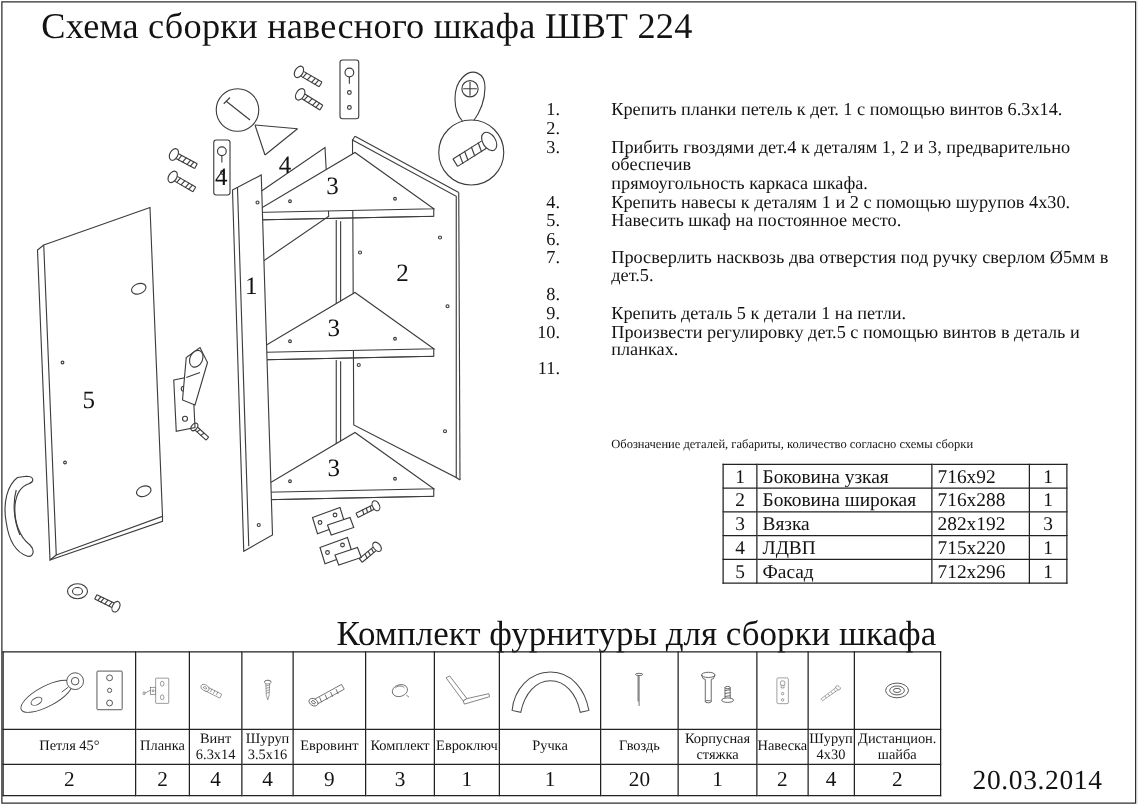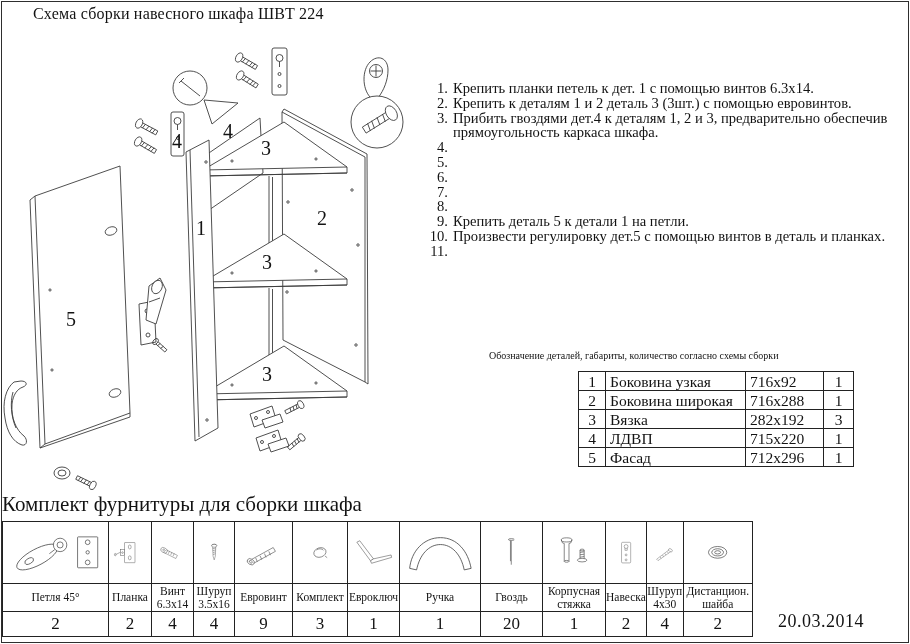--- a/index.html
+++ b/index.html
@@ -1,43 +1,43 @@
 <!DOCTYPE html>
 <html><head>
 <meta charset="utf-8">
 <style>
   html,body{margin:0;padding:0;background:#e8e8e8;}
   .page{position:relative;width:910px;height:644px;background:#ffffff;
         font-family:"Liberation Serif",serif;color:#131313;overflow:hidden;margin:0 auto;}
   .frame{position:absolute;inset:1px;border:1px solid #2e2e2e;pointer-events:none;}
-  .title{position:absolute;left:33px;top:5px;font-size:16px;letter-spacing:.2px;}
+  .title{position:absolute;left:33px;top:5px;font-size:29px;letter-spacing:.2px;}
   .diagram{position:absolute;left:0;top:40px;width:430px;height:460px;}
   .diagram *{vector-effect:non-scaling-stroke;}
   .diagram path,.diagram polygon,.diagram rect,.diagram line,.diagram circle,.diagram ellipse,.diagram polyline
     {stroke:#3c3c3c;stroke-width:0.9;fill:none;}
   .diagram .solid{fill:#ffffff;}
   .diagram text{font-family:"Liberation Serif",serif;font-size:20px;fill:#131313;stroke:none;text-anchor:middle;}
   .instructions{position:absolute;left:421px;top:81px;width:488px;font-size:14.6px;line-height:14.8px;}
   .instr{display:flex;}
   .instr-num{width:27px;text-align:right;flex:none;padding-right:5px;}
-  .instr-text{white-space:pre-wrap;}
+  .instr-text{white-space:pre-wrap;margin-left:36px;}
   .parts-caption{position:absolute;left:489px;top:350px;font-size:10px;}
   .parts-table{position:absolute;left:578px;top:371px;border-collapse:collapse;font-size:15.5px;table-layout:fixed;}
   .parts-table td{border:1px solid #222;height:18px;padding:0 4px;line-height:17px;overflow:hidden;}
   .parts-table td.c{text-align:center;padding:0;}
-  .kit-title{position:absolute;left:2px;top:492px;width:747px;text-align:left;font-size:21px;}
+  .kit-title{position:absolute;left:2px;top:492px;width:747px;text-align:right;font-size:28px;}
   .kit-table{position:absolute;left:2px;top:521px;border-collapse:collapse;table-layout:fixed;}
   .kit-table td{border:1px solid #222;text-align:center;vertical-align:middle;padding:0;overflow:hidden;}
   .icon-row td{height:61px;}
   .icon-row svg{width:96%;height:56px;display:block;margin:0 auto;}
   .icon-row svg *{stroke:#4a4a4a;stroke-width:1.1;fill:none;}
   .icon-row svg .solid{fill:#fff;}
   .label-row td{height:27px;font-size:11.5px;line-height:1.12;white-space:pre-line;font-family:"Liberation Serif",serif;}
   .qty-row td{height:24px;font-size:17px;}
-  .date{position:absolute;left:778px;top:611px;font-size:18px;letter-spacing:.5px;}
+  .date{position:absolute;left:778px;top:611px;font-size:22px;letter-spacing:.5px;}
 </style>
 </head>
 <body>
 
 <div class="page">
   <div class="frame"></div>
 
   <div class="title">Схема сборки навесного шкафа ШВТ 224</div>
 
   <svg class="diagram" viewBox="0 0 430 460">
@@ -266,38 +266,40 @@
     <text x="71" y="286">5</text>
   </svg>
 
   <div class="instructions">
     <div class="instr">
         <span class="instr-num">1.</span>
         <span class="instr-text">Крепить планки петель к дет. 1 с помощью винтов 6.3x14.</span>
       </div>
     <div class="instr">
         <span class="instr-num">2.</span>
-        <span class="instr-text">Крепить к деталям 1 и 2 деталь 3 (3шт.) с помощью евровинтов.</span>
       </div>
     <div class="instr">
         <span class="instr-num">3.</span>
         <span class="instr-text">Прибить гвоздями дет.4 к деталям 1, 2 и 3, предварительно обеспечив
 прямоугольность каркаса шкафа.</span>
       </div>
     <div class="instr">
         <span class="instr-num">4.</span>
+        <span class="instr-text">Крепить навесы к деталям 1 и 2 с помощью шурупов 4x30.</span>
       </div>
     <div class="instr">
         <span class="instr-num">5.</span>
+        <span class="instr-text">Навесить шкаф на постоянное место.</span>
       </div>
     <div class="instr">
         <span class="instr-num">6.</span>
       </div>
     <div class="instr">
         <span class="instr-num">7.</span>
+        <span class="instr-text">Просверлить насквозь два отверстия под ручку сверлом Ø5мм в дет.5.</span>
       </div>
     <div class="instr">
         <span class="instr-num">8.</span>
       </div>
     <div class="instr">
         <span class="instr-num">9.</span>
         <span class="instr-text">Крепить деталь 5 к детали 1 на петли.</span>
       </div>
     <div class="instr">
         <span class="instr-num">10.</span>

